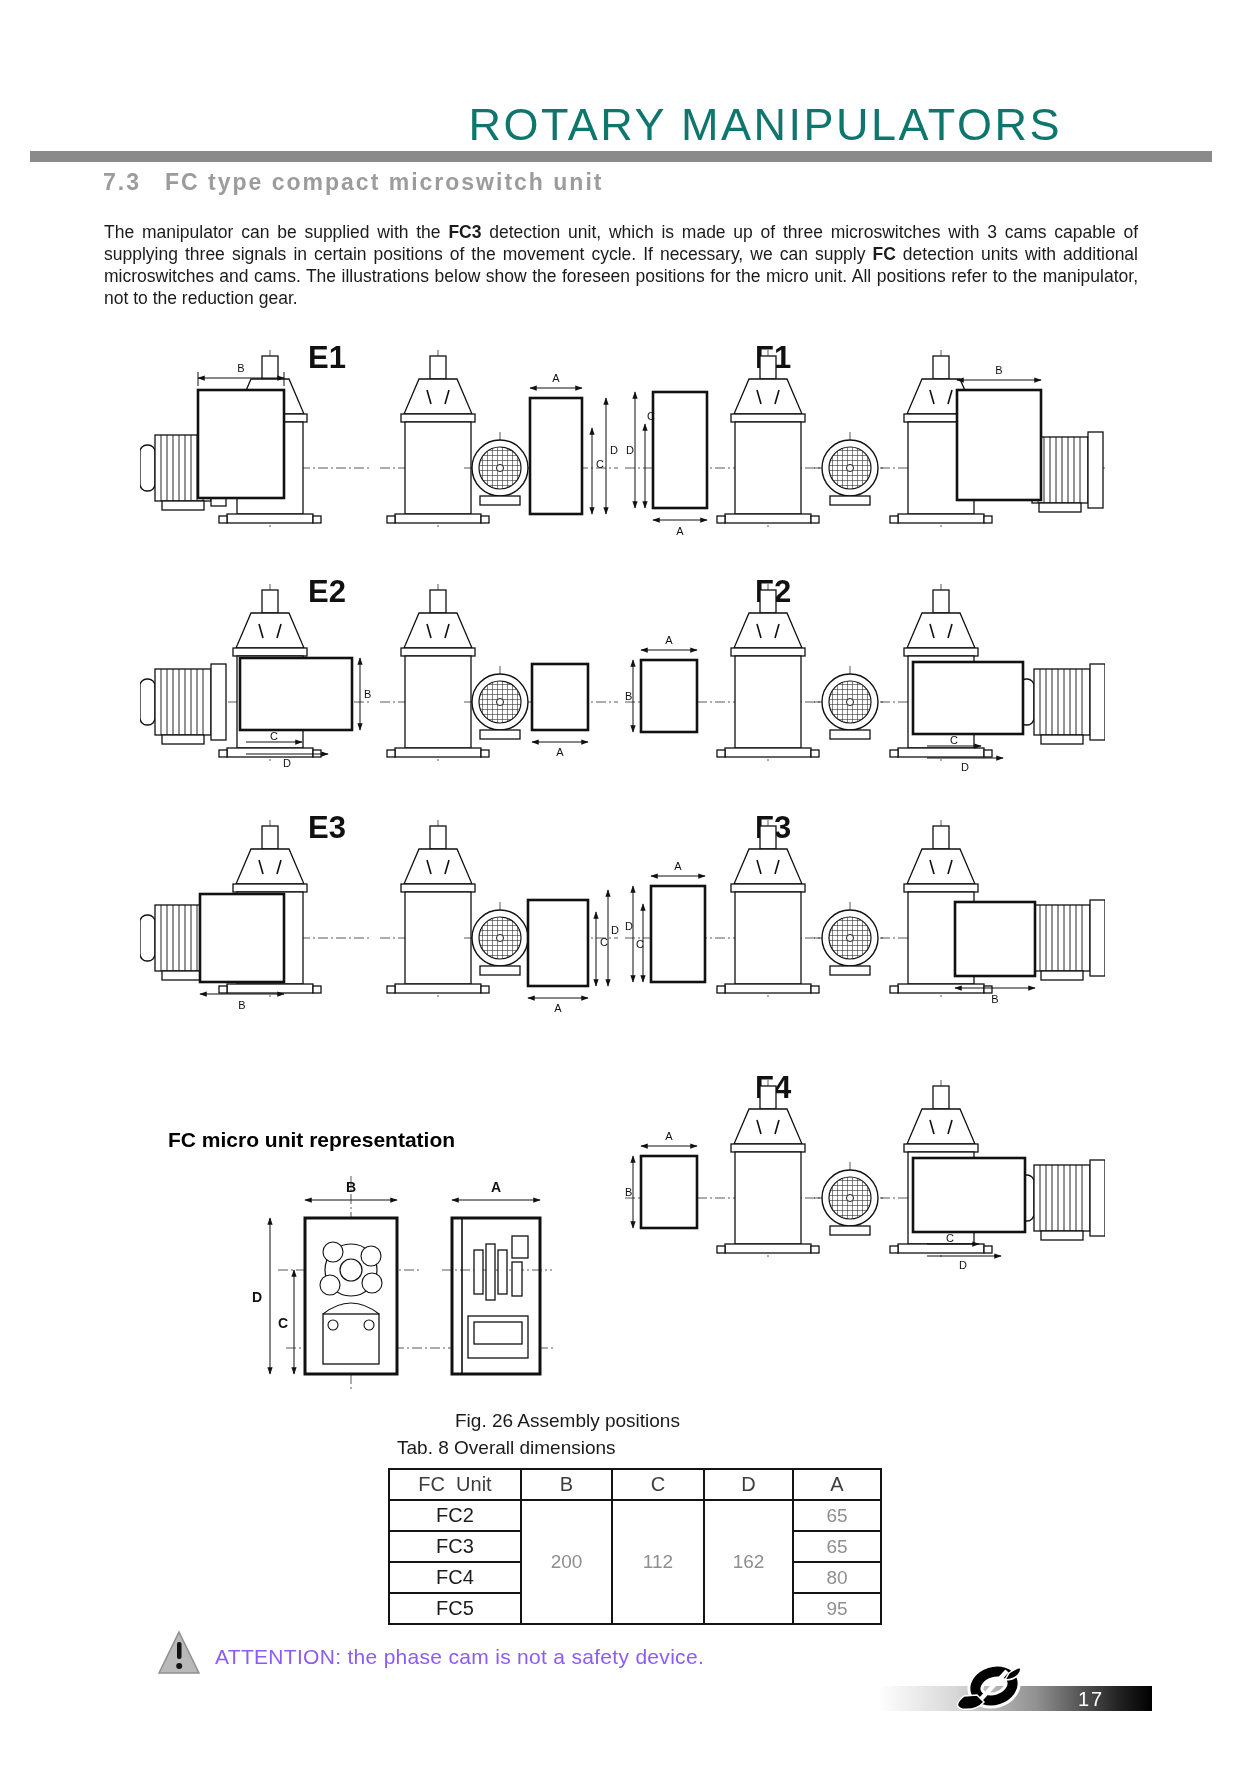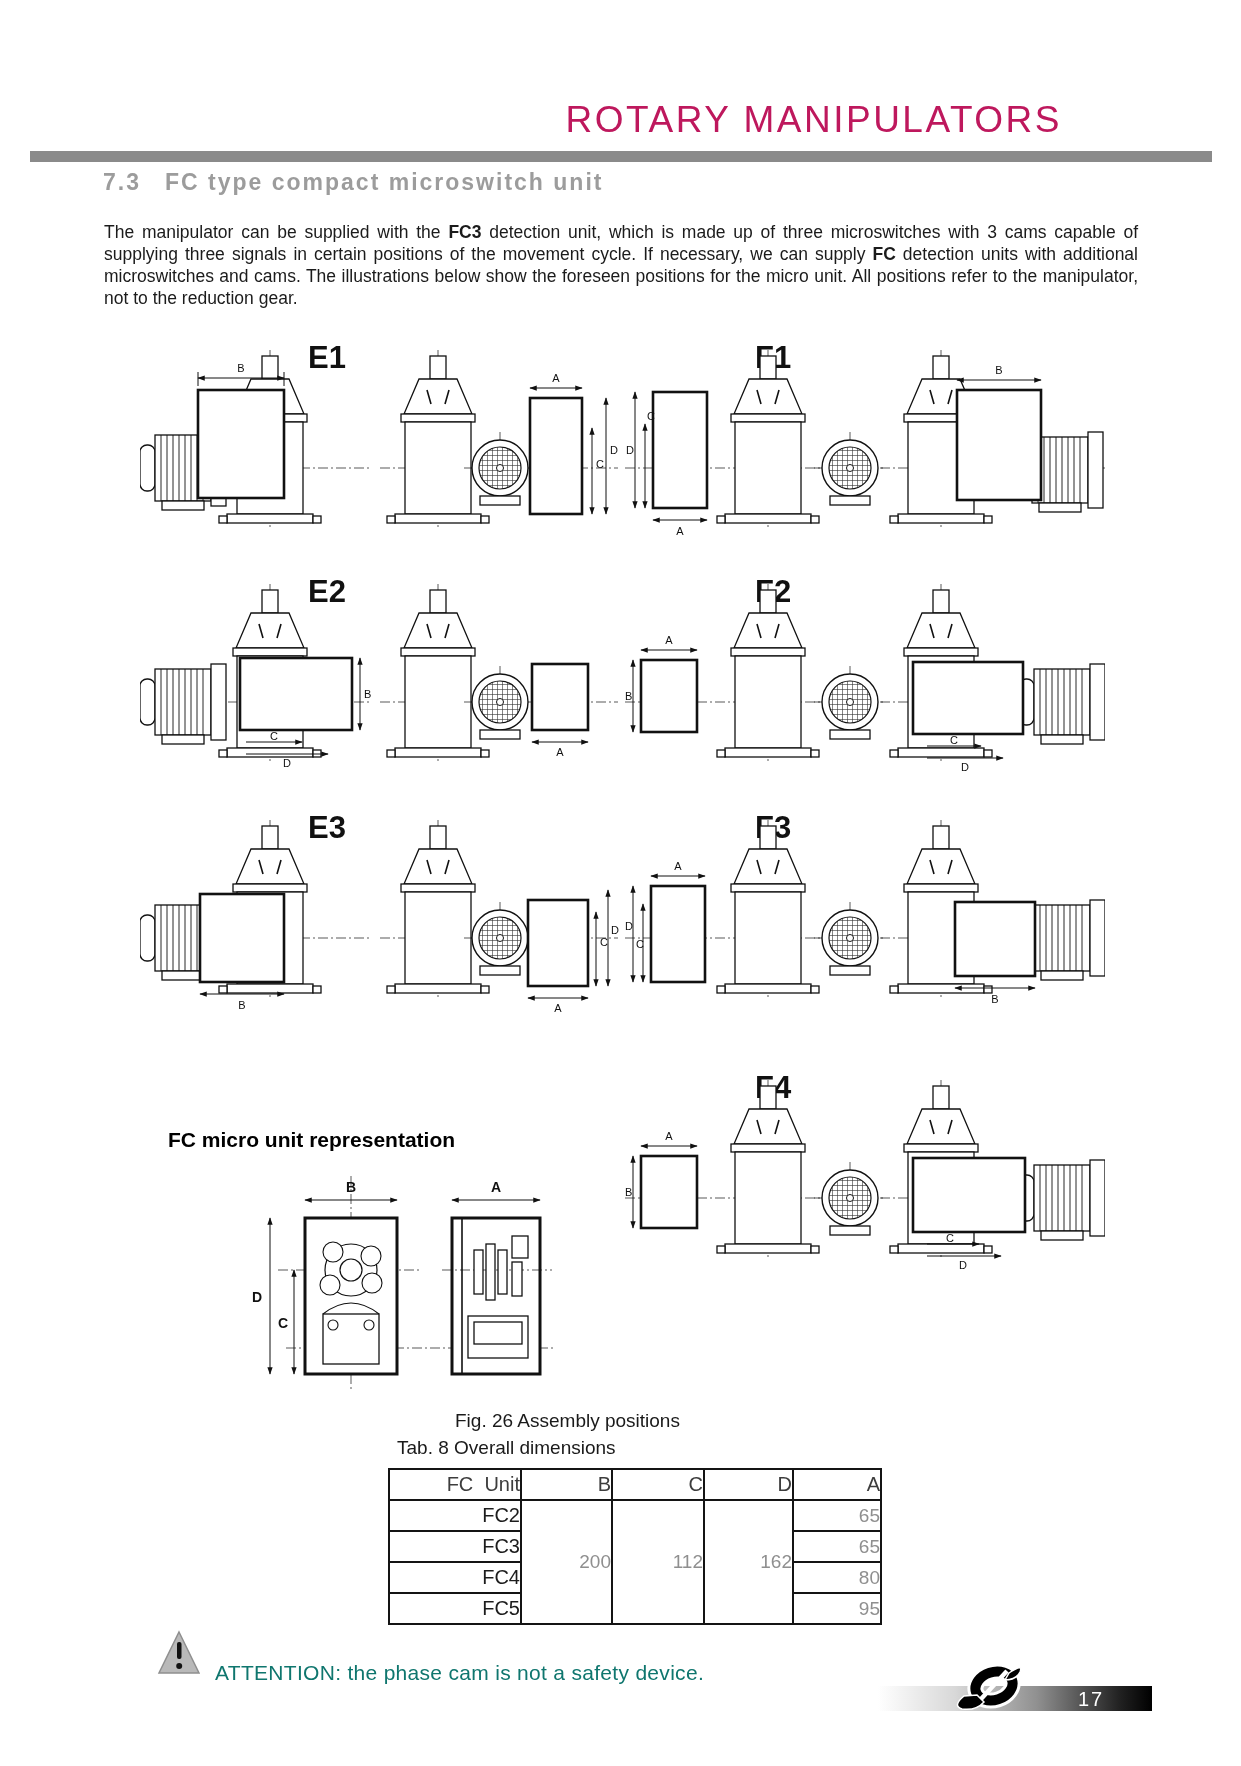--- a/index.html
+++ b/index.html
@@ -4,22 +4,22 @@
 <style>
   html,body { margin:0; padding:0; background:#e8e8e8; }
   .page {
     position:relative; width:1241px; height:1766px; margin:0 auto;
     background:#ffffff; overflow:hidden;
     font-family:"Liberation Sans", sans-serif; color:#161616;
   }
   
   .models { position:absolute; left:55px; top:64px; font-size:26px; line-height:30px;
             letter-spacing:1.5px; color:#181818; }
-  .doc-title { position:absolute; right:179px; top:99px; font-size:37px; letter-spacing:2.5px;
-               color:#be185d; white-space:nowrap; font-weight:400; }
+  .doc-title { position:absolute; right:179px; top:99px; font-size:45px; letter-spacing:2.5px;
+               color:#0f766e; white-space:nowrap; font-weight:400; }
   .divider { position:absolute; left:30px; top:151px; width:1182px; height:11px; background:#8a8a8a; }
   
   .section-heading { position:absolute; left:103px; top:169px; font-size:23px; font-weight:bold;
                      color:#9c9c9c; letter-spacing:2px; }
   .section-heading .num { margin-right:24px; }
   .intro { position:absolute; left:104px; top:203px; width:1034px; font-size:17.5px;
            line-height:22px; text-align:justify; color:#1b1b1b; }
   .intro b { font-weight:bold; }
   
   .diagram { position:absolute; }
@@ -35,29 +35,29 @@
   .dimline { stroke:#111; stroke-width:1; }
   .cl { stroke:#111; stroke-width:0.7; stroke-dasharray:10 3 2 3; }
   .fcb { fill:#fff; stroke:#111; stroke-width:2.6; }
   .ln { fill:#fff; stroke:#111; stroke-width:1.3; }
   .thick { fill:#fff; stroke:#111; stroke-width:3; }
   .micro-heading { position:absolute; left:168px; top:1128px; font-size:21px; font-weight:bold; color:#000; }
   
   .fig-caption { position:absolute; left:455px; top:1410px; font-size:19px; color:#1a1a1a; }
   .tab-caption { position:absolute; left:397px; top:1437px; font-size:19px; color:#1a1a1a; }
   .dim-table { position:absolute; left:388px; top:1468px; border-collapse:collapse; }
-  .dim-table th, .dim-table td { border:2px solid #141414; text-align:right; padding:0; height:29px;
+  .dim-table th, .dim-table td { border:2px solid #141414; text-align:center; padding:0; height:29px;
                                  font-weight:normal; white-space:pre; }
   .dim-table th { font-size:20px; color:#3d3d3d; }
   .dim-table td.unit { font-size:20px; color:#1c1c1c; }
   .dim-table td.val { font-size:19px; color:#8f8f8f; }
   .cw1 { width:130px; } .cw2 { width:89px; } .cw3 { width:90px; } .cw4 { width:87px; } .cw5 { width:86px; }
   
   .warning { position:absolute; left:157px; top:1629px; }
-  .attention { position:absolute; left:215px; top:1645px; font-size:21px; color:#0f766e; letter-spacing:0.3px;margin-top:16px; }
+  .attention { position:absolute; left:215px; top:1645px; font-size:21px; color:#8b5cf6; letter-spacing:0.3px; }
   .footer-bar { position:absolute; left:878px; top:1686px; width:274px; height:25px;
                 background:linear-gradient(90deg,#ffffff 0%,#d8d8d8 28%,#909090 58%,#222222 88%,#000000 100%); }
   .page-num { position:absolute; left:1078px; top:1688px; font-size:20px; color:#ffffff; letter-spacing:2px; }
   .logo { position:absolute; left:950px; top:1658px; }
 </style>
 </head>
 <body>
 
 <div class="page">
 

